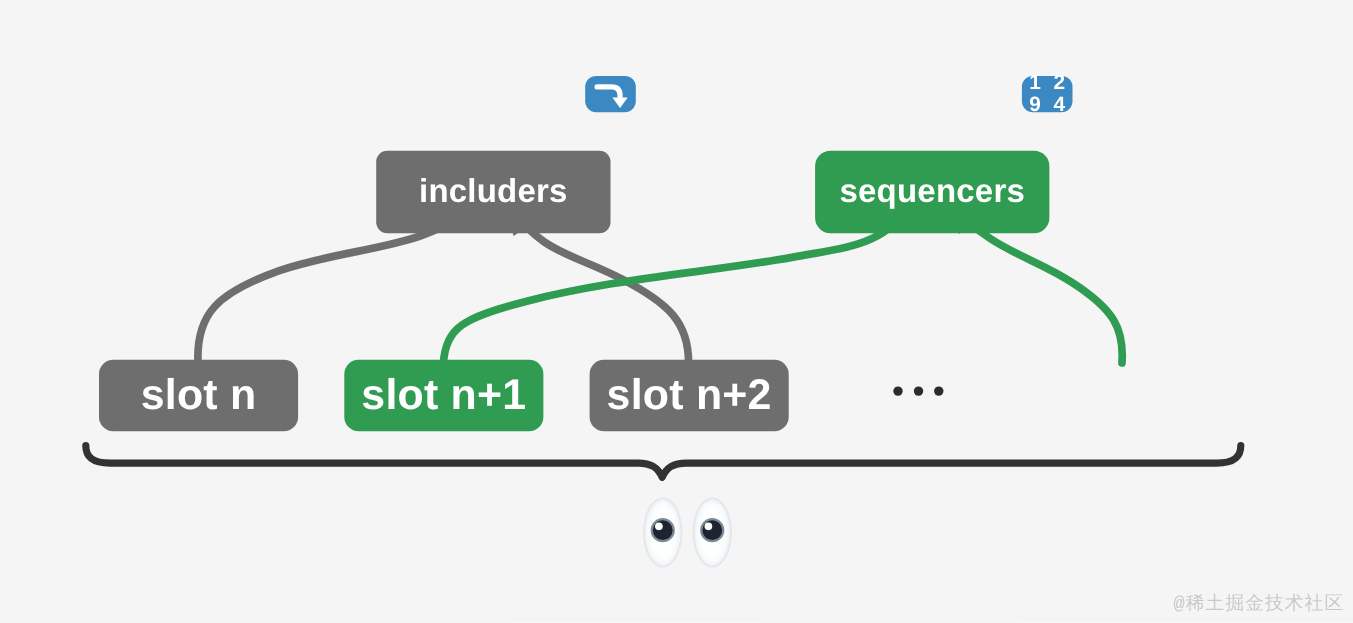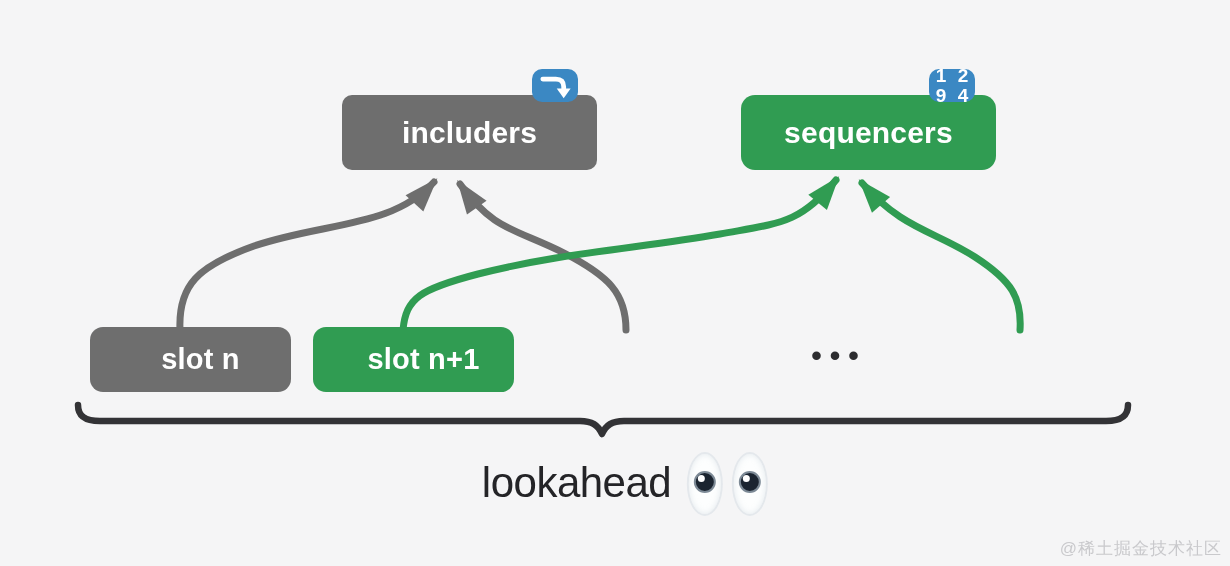--- a/index.html
+++ b/index.html
@@ -39,29 +39,29 @@
     position: absolute;
     z-index: 2;
     display: flex;
     align-items: center;
     justify-content: center;
     color: #ffffff;
     font-weight: 600;
     letter-spacing: 0.2px;
   }
   .node {
-    width: 255px; height: 75px;
+    width: 213px; height: 75px;
     border-radius: 10px;
     font-size: 30px;
+    margin-top: 42px;
   }
   .slot {
     width: 181px; height: 65px;
     border-radius: 13px;
-    font-size: 29px;
-    padding-left: 20px;
+    font-size: 39px;
   }
   .bg-gray  { background: var(--gray, #6e6e6e); }
   .bg-green { background: var(--green, #309c52); }
 
   .node-includers  { left: 342px; top: 95px; }
   .node-sequencers { left: 741px; top: 95px; border-radius: 14px; }
   .slot-n   { left: 90px;  top: 327px; }
   .slot-n1  { left: 313px; top: 327px; }
   .slot-n2  { left: 536px; top: 327px; }
   .slot-n31 { left: 933px; top: 327px; }
@@ -150,21 +150,21 @@
     border-radius: 50%;
     background: #ffffff;
   }
 
   .watermark {
     position: absolute;
     z-index: 2;
     right: 8px; bottom: 6px;
     color: var(--watermark_color, #c9c9cc);
     font-size: 17px;
-    font-family: Liberation Sans, sans-serif;
+    font-family: Liberation Mono, monospace;
     letter-spacing: 1px;
   }
 </style>
 </head>
 <body>
 
 <div class="canvas">
 
   <svg class="layer" viewBox="0 0 1230 566" xmlns="http://www.w3.org/2000/svg">
     <defs>
@@ -204,24 +204,26 @@
       <span>9 4</span>
     </div>
   </div>
 
   <div class="slot bg-gray slot-n">
     <span>slot n</span>
   </div>
   <div class="slot bg-green slot-n1">
     <span>slot n+1</span>
   </div>
+  <div class="slot bg-gray slot-n2">
+    <span>slot n+2</span>
+  </div>
   <div class="ellipsis">•••</div>
 
   <div class="caption">
-    <span class="caption-text">lookahead</span>
     <span class="eyes">
       <span class="eye">
           <span class="pupil"></span>
         </span>
       <span class="eye">
           <span class="pupil"></span>
         </span>
     </span>
   </div>
 

